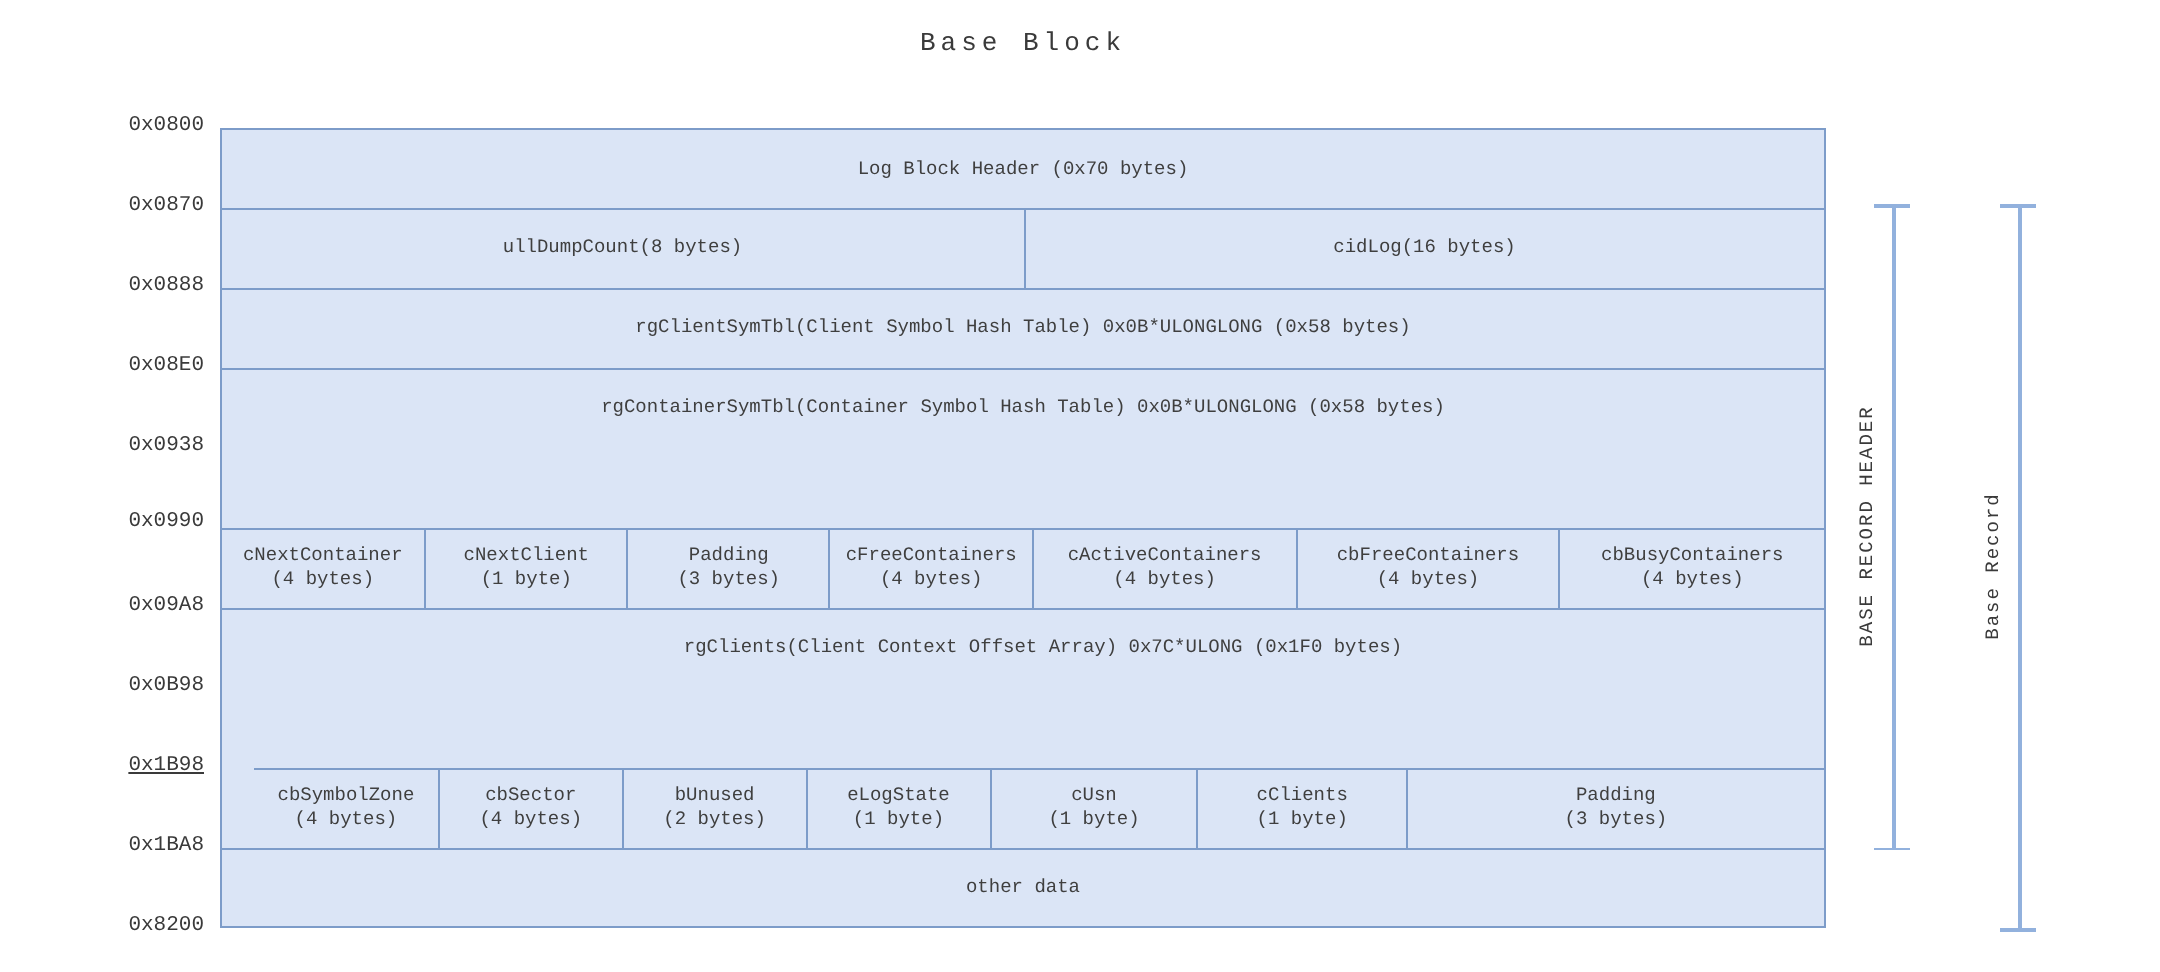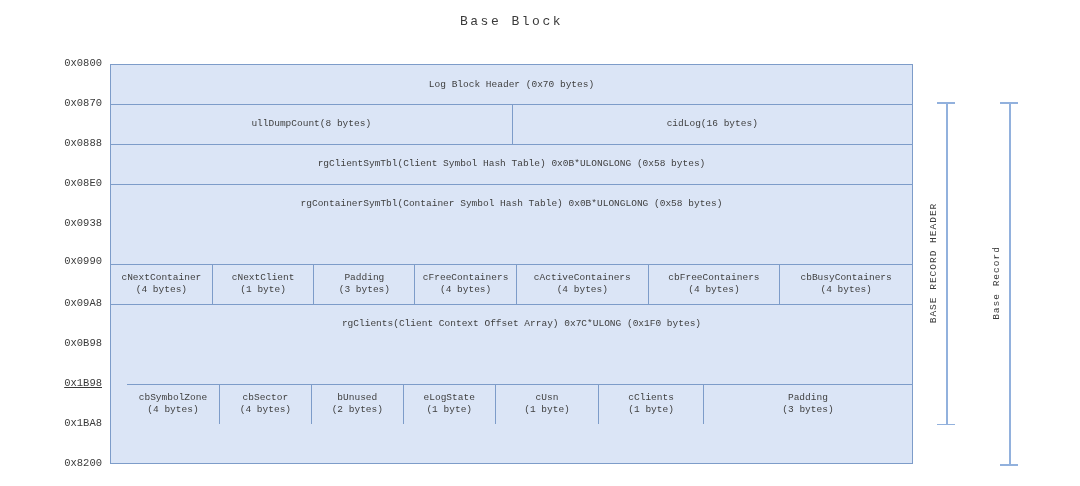--- a/index.html
+++ b/index.html
@@ -96,20 +96,23 @@
       </div>
       <div class="row bordered" style="top: 318.5px; margin-left: 16px;">
         <div class="cell" style="width: 11.71%;"><div>cbSymbolZone</div><div>(4 bytes)</div></div>
         <div class="cell" style="width: 11.71%;"><div>cbSector</div><div>(4 bytes)</div></div>
         <div class="cell" style="width: 11.71%;"><div>bUnused</div><div>(2 bytes)</div></div>
         <div class="cell" style="width: 11.71%;"><div>eLogState</div><div>(1 byte)</div></div>
         <div class="cell" style="width: 13.2%;"><div>cUsn</div><div>(1 byte)</div></div>
         <div class="cell" style="width: 13.33%;"><div>cClients</div><div>(1 byte)</div></div>
         <div class="cell" style="width: 26.63%;"><div>Padding</div><div>(3 bytes)</div></div>
       </div>
+      <div class="row bordered" style="top: 358.5px;">
+        <div class="cell" style="width: 100%;"><div>other data</div></div>
+      </div>
     </div>
 <div class="offset" style="top: 57px;">0x0800</div>
     <div class="offset" style="top: 97px;">0x0870</div>
     <div class="offset" style="top: 137px;">0x0888</div>
     <div class="offset" style="top: 177px;">0x08E0</div>
     <div class="offset" style="top: 217px;">0x0938</div>
     <div class="offset" style="top: 255px;">0x0990</div>
     <div class="offset" style="top: 297px;">0x09A8</div>
     <div class="offset" style="top: 337px;">0x0B98</div>
     <div class="offset" style="top: 377px; text-decoration: underline;">0x1B98</div>

